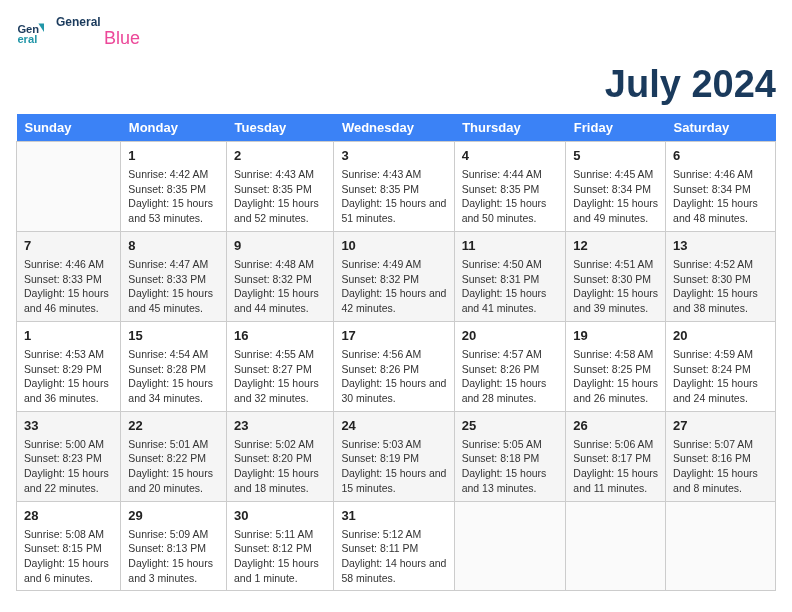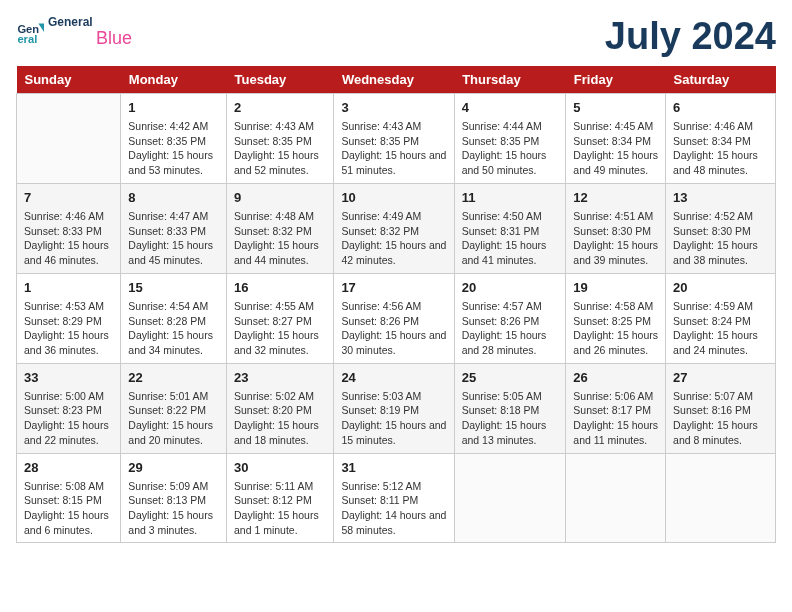--- a/index.html
+++ b/index.html
@@ -12,47 +12,48 @@
     }
     .header-section {
       display: flex;
       justify-content: space-between;
       align-items: flex-start;
       margin-bottom: 8px;
     }
     .logo {
       display: flex;
       align-items: center;
-      gap: 4px;
+      gap: 12px;
     }
     .logo-icon {
       width: 28px;
       height: 28px;
     }
     .title-section {
       text-align: center;
+      margin-top: 48px;
     }
     .calendar-title {
       font-size: 38px;
       font-weight: bold;
       color: #1a3a5c;
       line-height: 1.1;
     }
     .calendar-subtitle {
       font-size: 15px;
       color: #333;
       font-weight: normal;
     }
     table {
       width: 100%;
       border-collapse: collapse;
       font-size: 11px;
     }
     thead tr th {
-      background: #b91c1c;
+      background: #3b82f6;
       color: #fff;
       text-align: left;
       padding: 6px 8px;
       font-size: 13px;
       font-weight: bold;
     }
     tbody tr td {
       border: 1px solid #ccc;
       padding: 5px 7px;
       vertical-align: top;

